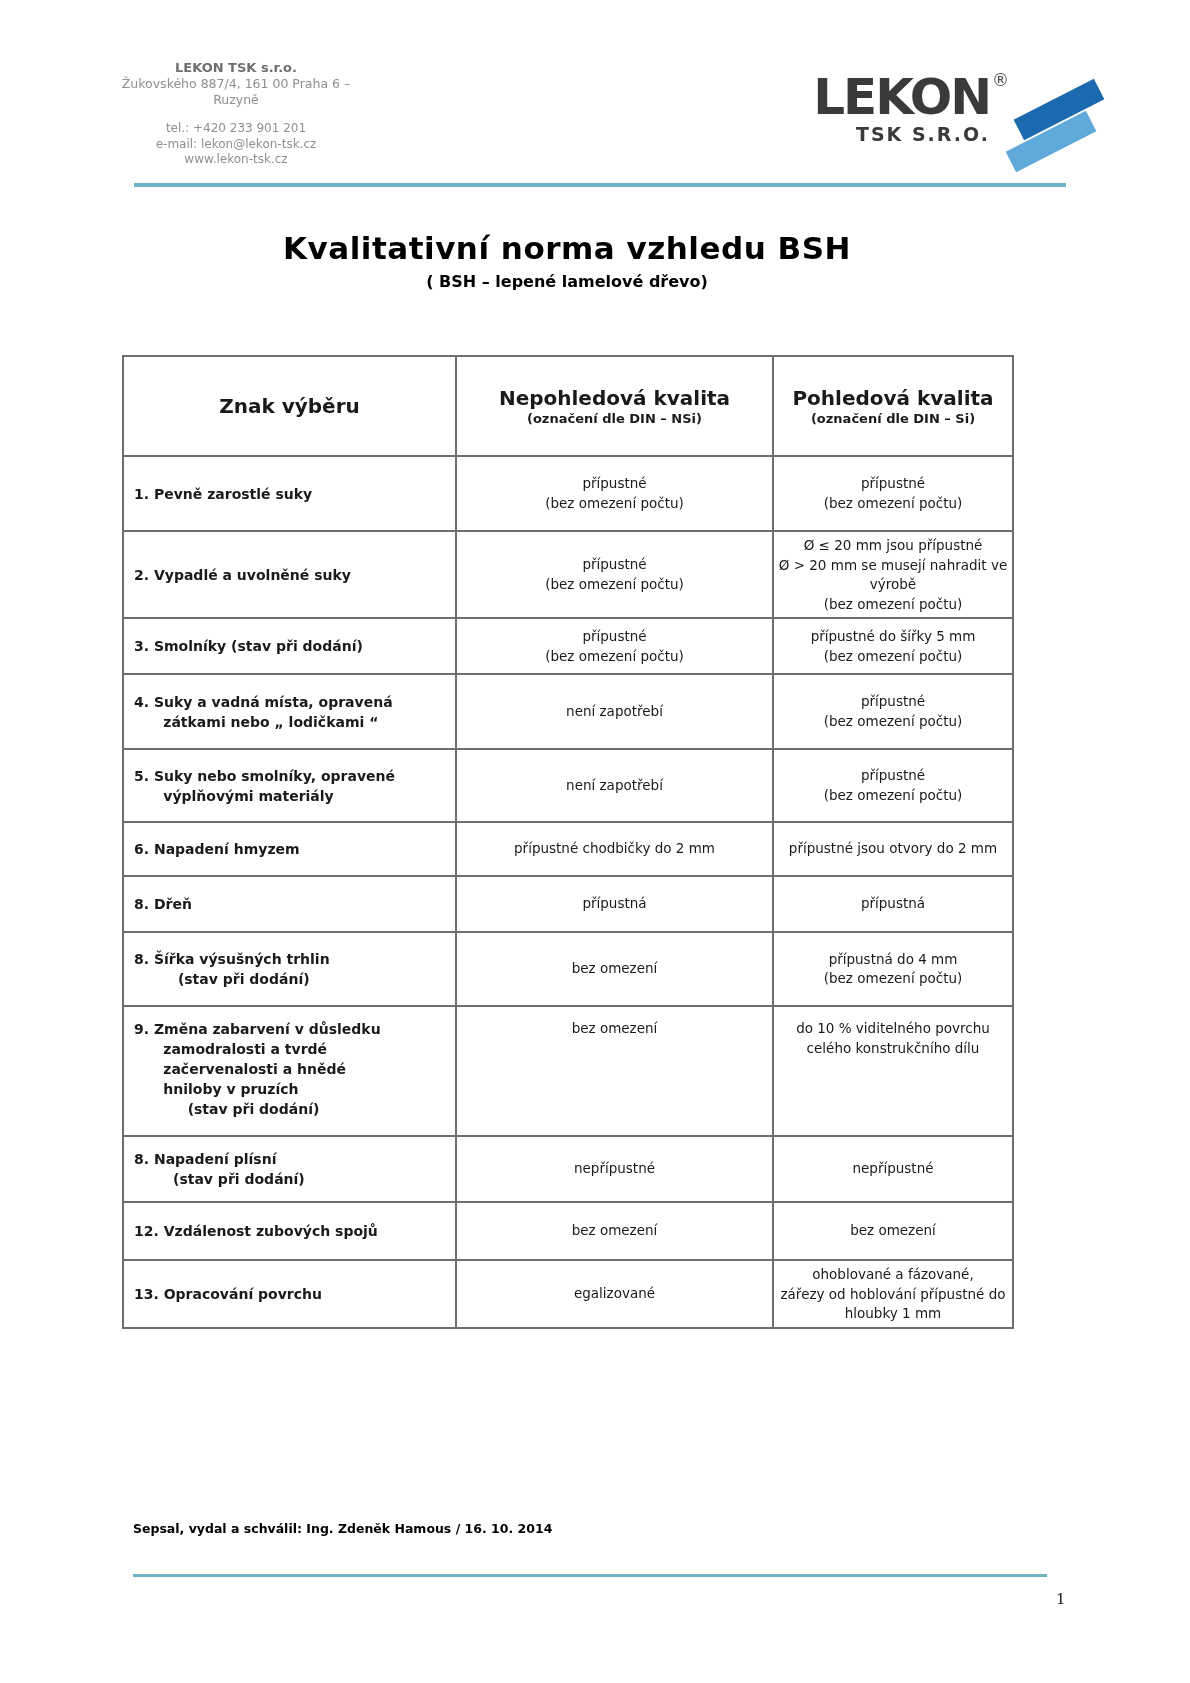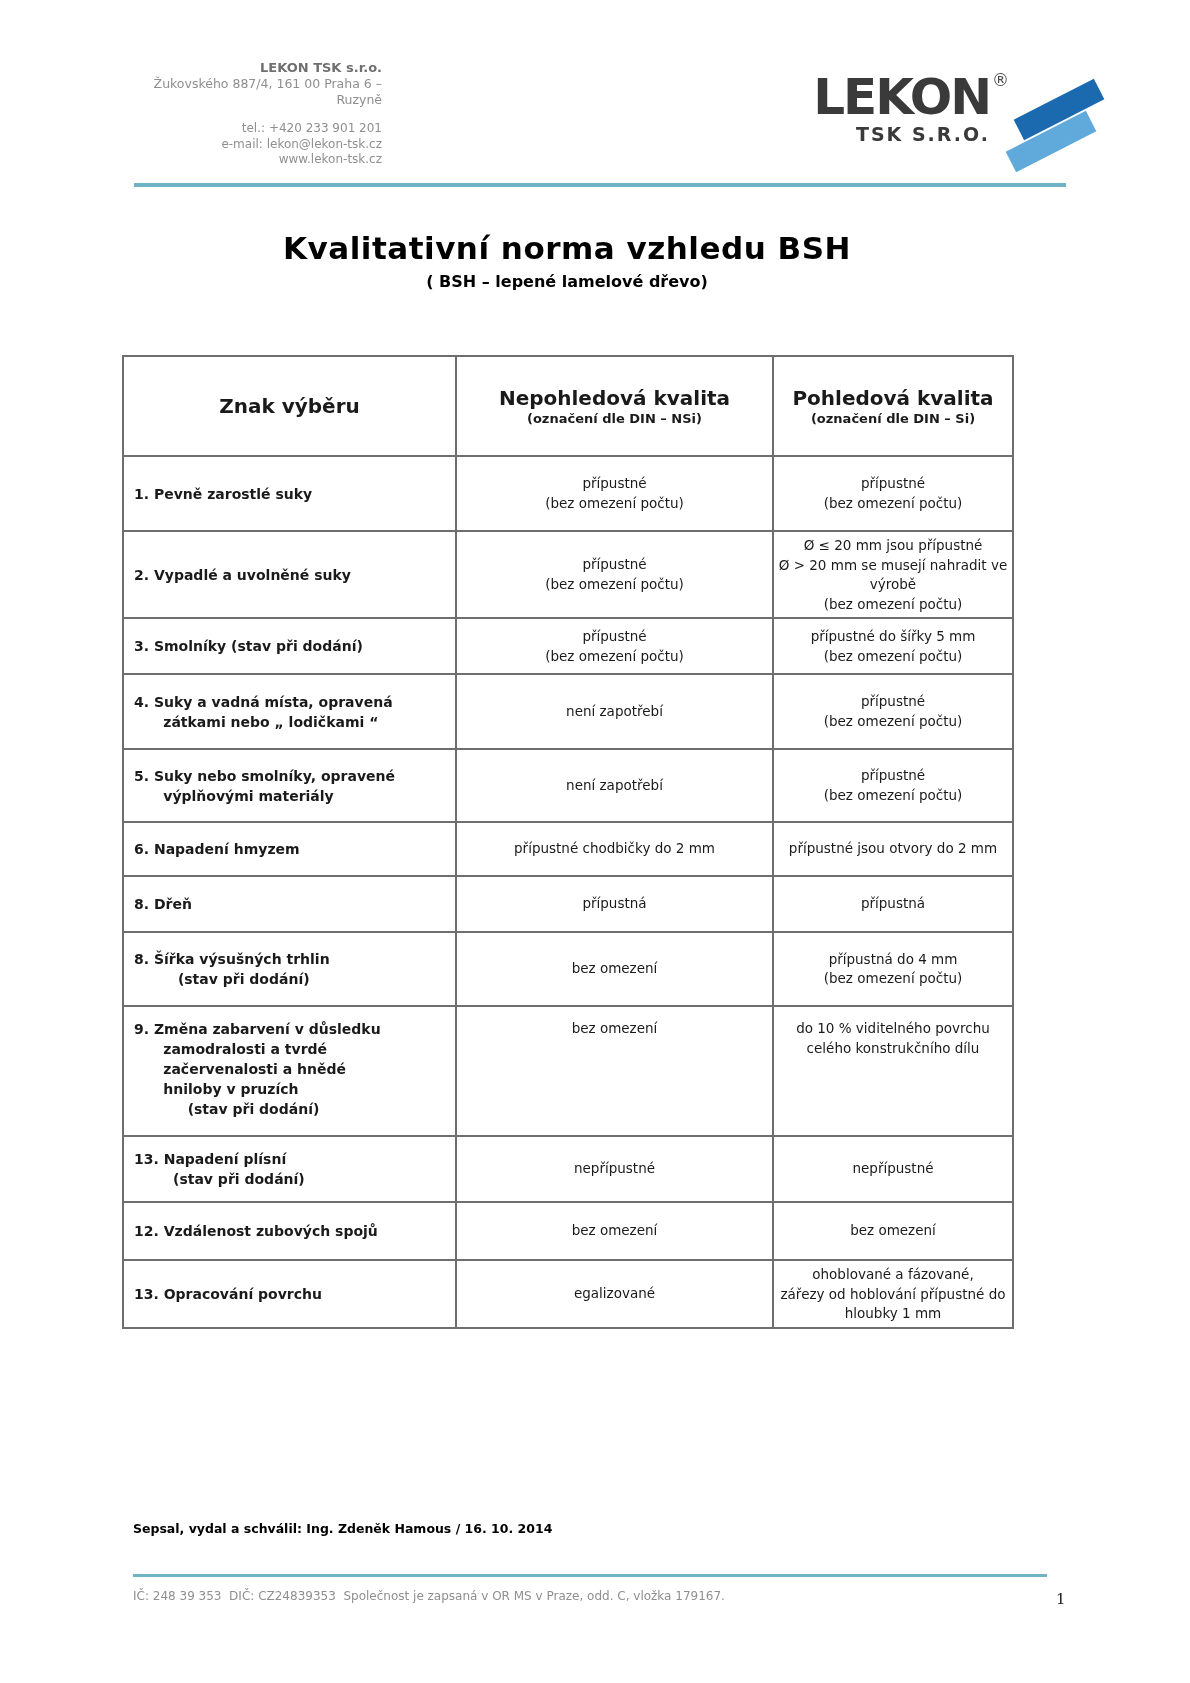--- a/index.html
+++ b/index.html
@@ -5,22 +5,22 @@
   * { margin:0; padding:0; box-sizing:border-box; }
   html,body { background:#ffffff; }
   body { font-family:"DejaVu Sans","Liberation Sans",sans-serif; color:#1a1a1a; }
   .page {
     position:relative; width:1190px; height:1683px; margin:0 auto;
     background:#ffffff; overflow:hidden;
   }
 
   
   .letterhead {
-    position:absolute; top:60px; left:120px; width:262px;
-    text-align:right; line-height:16px;
+    position:absolute; top:60px; left:105px; width:262px;
+    text-align:center; line-height:16px;
   }
   .lh-company { font-size:13px; font-weight:bold; color:#6f6f6f; }
   .lh-address { font-size:12.5px; color:#8f8f8f; }
   .lh-contact { margin-top:13px; font-size:12px; color:#8f8f8f; line-height:15.5px; }
   .lh-contact div { display:block; }
 
   
   .logo { position:absolute; top:72px; left:768px; width:310px; height:105px; }
   .logo-text { position:absolute; top:0; left:0; width:222px; text-align:right; color:#3a3a3a; }
   .logo-name { font-size:50px; font-weight:bold; letter-spacing:-2px; line-height:50px; }
@@ -202,21 +202,21 @@
           <td class="c-label">9. Změna zabarvení v důsledku
       zamodralosti a tvrdé
       začervenalosti a hnědé
       hniloby v pruzích
            (stav při dodání)</td>
           <td class="c-val">bez omezení</td>
           <td class="c-val">do 10 % viditelného povrchu
 celého konstrukčního dílu</td>
         </tr>
         <tr>
-          <td class="c-label">13. Napadení plísní
+          <td class="c-label">8. Napadení plísní
         (stav při dodání)</td>
           <td class="c-val">nepřípustné</td>
           <td class="c-val">nepřípustné</td>
         </tr>
         <tr>
           <td class="c-label">12. Vzdálenost zubových spojů</td>
           <td class="c-val">bez omezení</td>
           <td class="c-val">bez omezení</td>
         </tr>
         <tr>
@@ -225,16 +225,15 @@
           <td class="c-val va-top">ohoblované a fázované,
 zářezy od hoblování přípustné do
 hloubky 1 mm</td>
         </tr>
       </tbody>
     </table>
   </div>
 
   <div class="approval">Sepsal, vydal a schválil: Ing. Zdeněk Hamous / 16. 10. 2014</div>
   <div class="rule rule-bottom" style="background: rgb(111, 179, 196);"></div>
-  <div class="registration">IČ: 248 39 353  DIČ: CZ24839353  Společnost je zapsaná v OR MS v Praze, odd. C, vložka 179167.</div>
   <div class="page-number">1</div>
 
 </div>
 
 </body></html>

